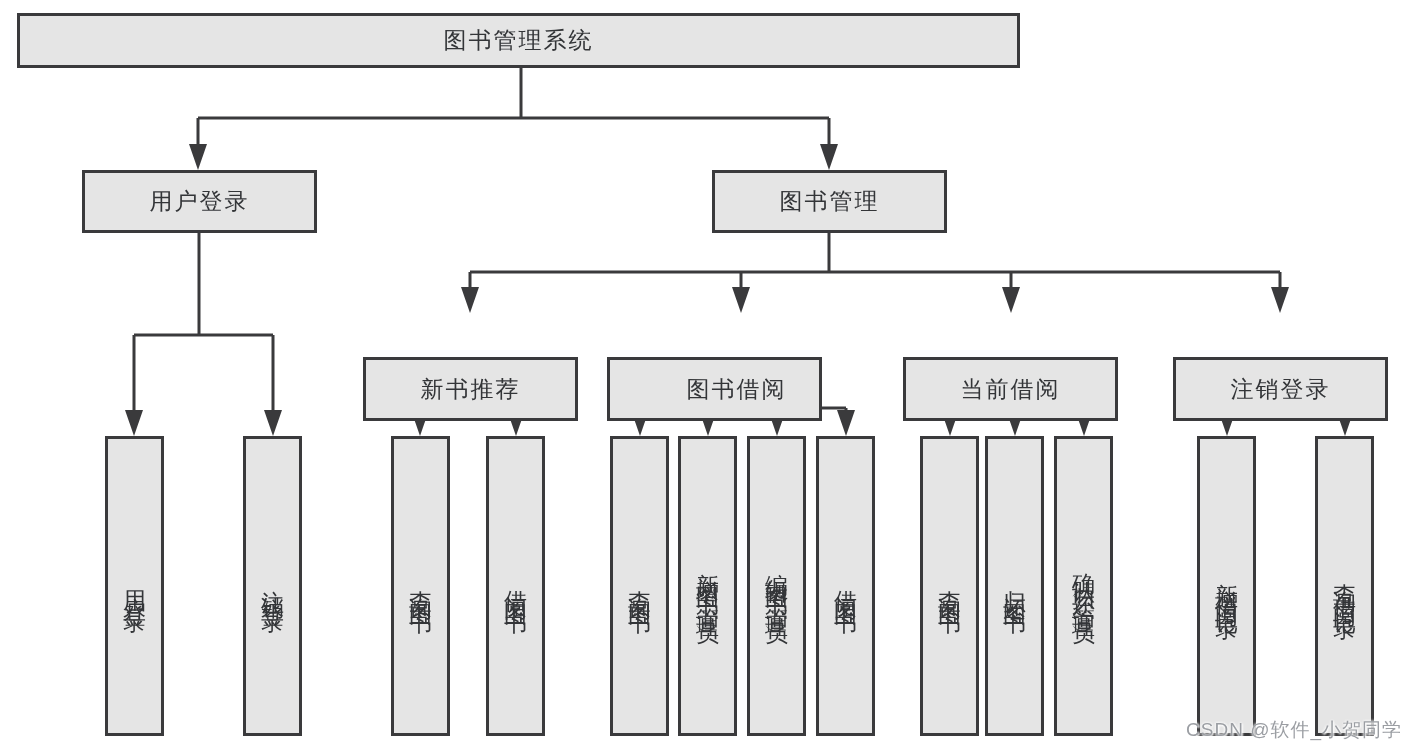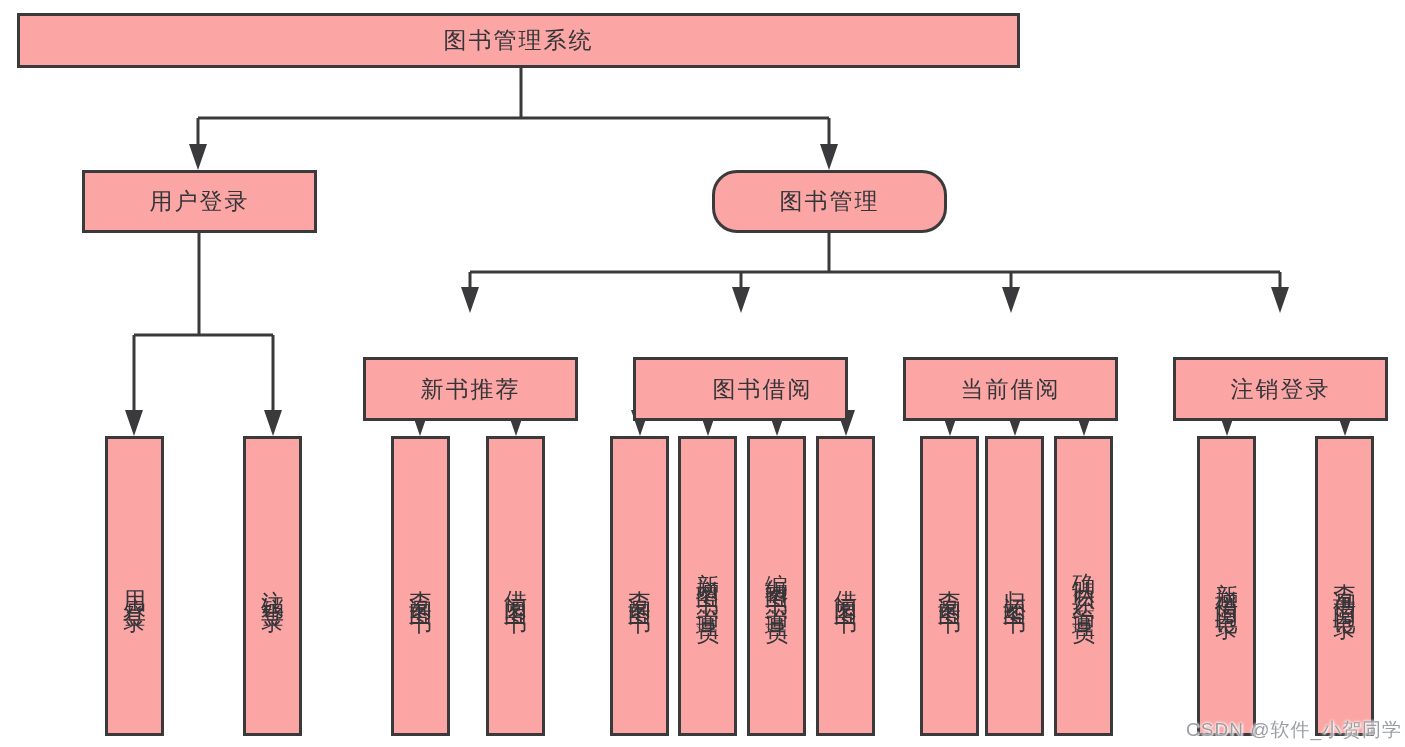--- a/index.html
+++ b/index.html
@@ -11,44 +11,44 @@
     overflow:hidden;
   }
   svg.connectors {
     position:absolute; left:0; top:0;
     width:1405px; height:747px;
     pointer-events:none;
   }
   .node {
     position:absolute;
     box-sizing:border-box;
-    background:#fca5a5;
+    background:#e5e5e5;
     border:3px solid #3a3a3c;
     display:flex; align-items:center; justify-content:center;
     color:#333538;
     z-index:2;
   }
   .node .hlabel {
     font-size:23px;
     letter-spacing:2px;
     white-space:nowrap;
   }
   .leaf .vlabel {
     writing-mode:vertical-rl;
     text-orientation:mixed;
     font-size:23px;
     letter-spacing:7px;
     line-height:1;
   }
   .root   { left:17px;  top:13px;  width:1003px; height:55px; }
   .l2-a   { left:82px;  top:170px; width:235px;  height:63px; }
-  .l2-b   { left:712px; top:170px; width:235px;  height:63px;border-radius:25px; }
+  .l2-b   { left:712px; top:170px; width:235px;  height:63px; }
   .l3     { top:313px; width:215px; height:64px;margin-top:44px; }
   .l3-a   { left:363px; }
-  .l3-b   { left:633px;padding-left:44px; }
+  .l3-b   { left:607px;padding-left:44px; }
   .l3-c   { left:903px; }
   .l3-d   { left:1173px; }
   .leaf   { top:436px; width:59px; height:300px; }
   .lf1  { left:105px;  }
   .lf2  { left:243px;  }
   .lf3  { left:391px;  }
   .lf4  { left:486px;  }
   .lf5  { left:610px;  }
   .lf6  { left:678px;  }
   .lf7  { left:747px;  }

